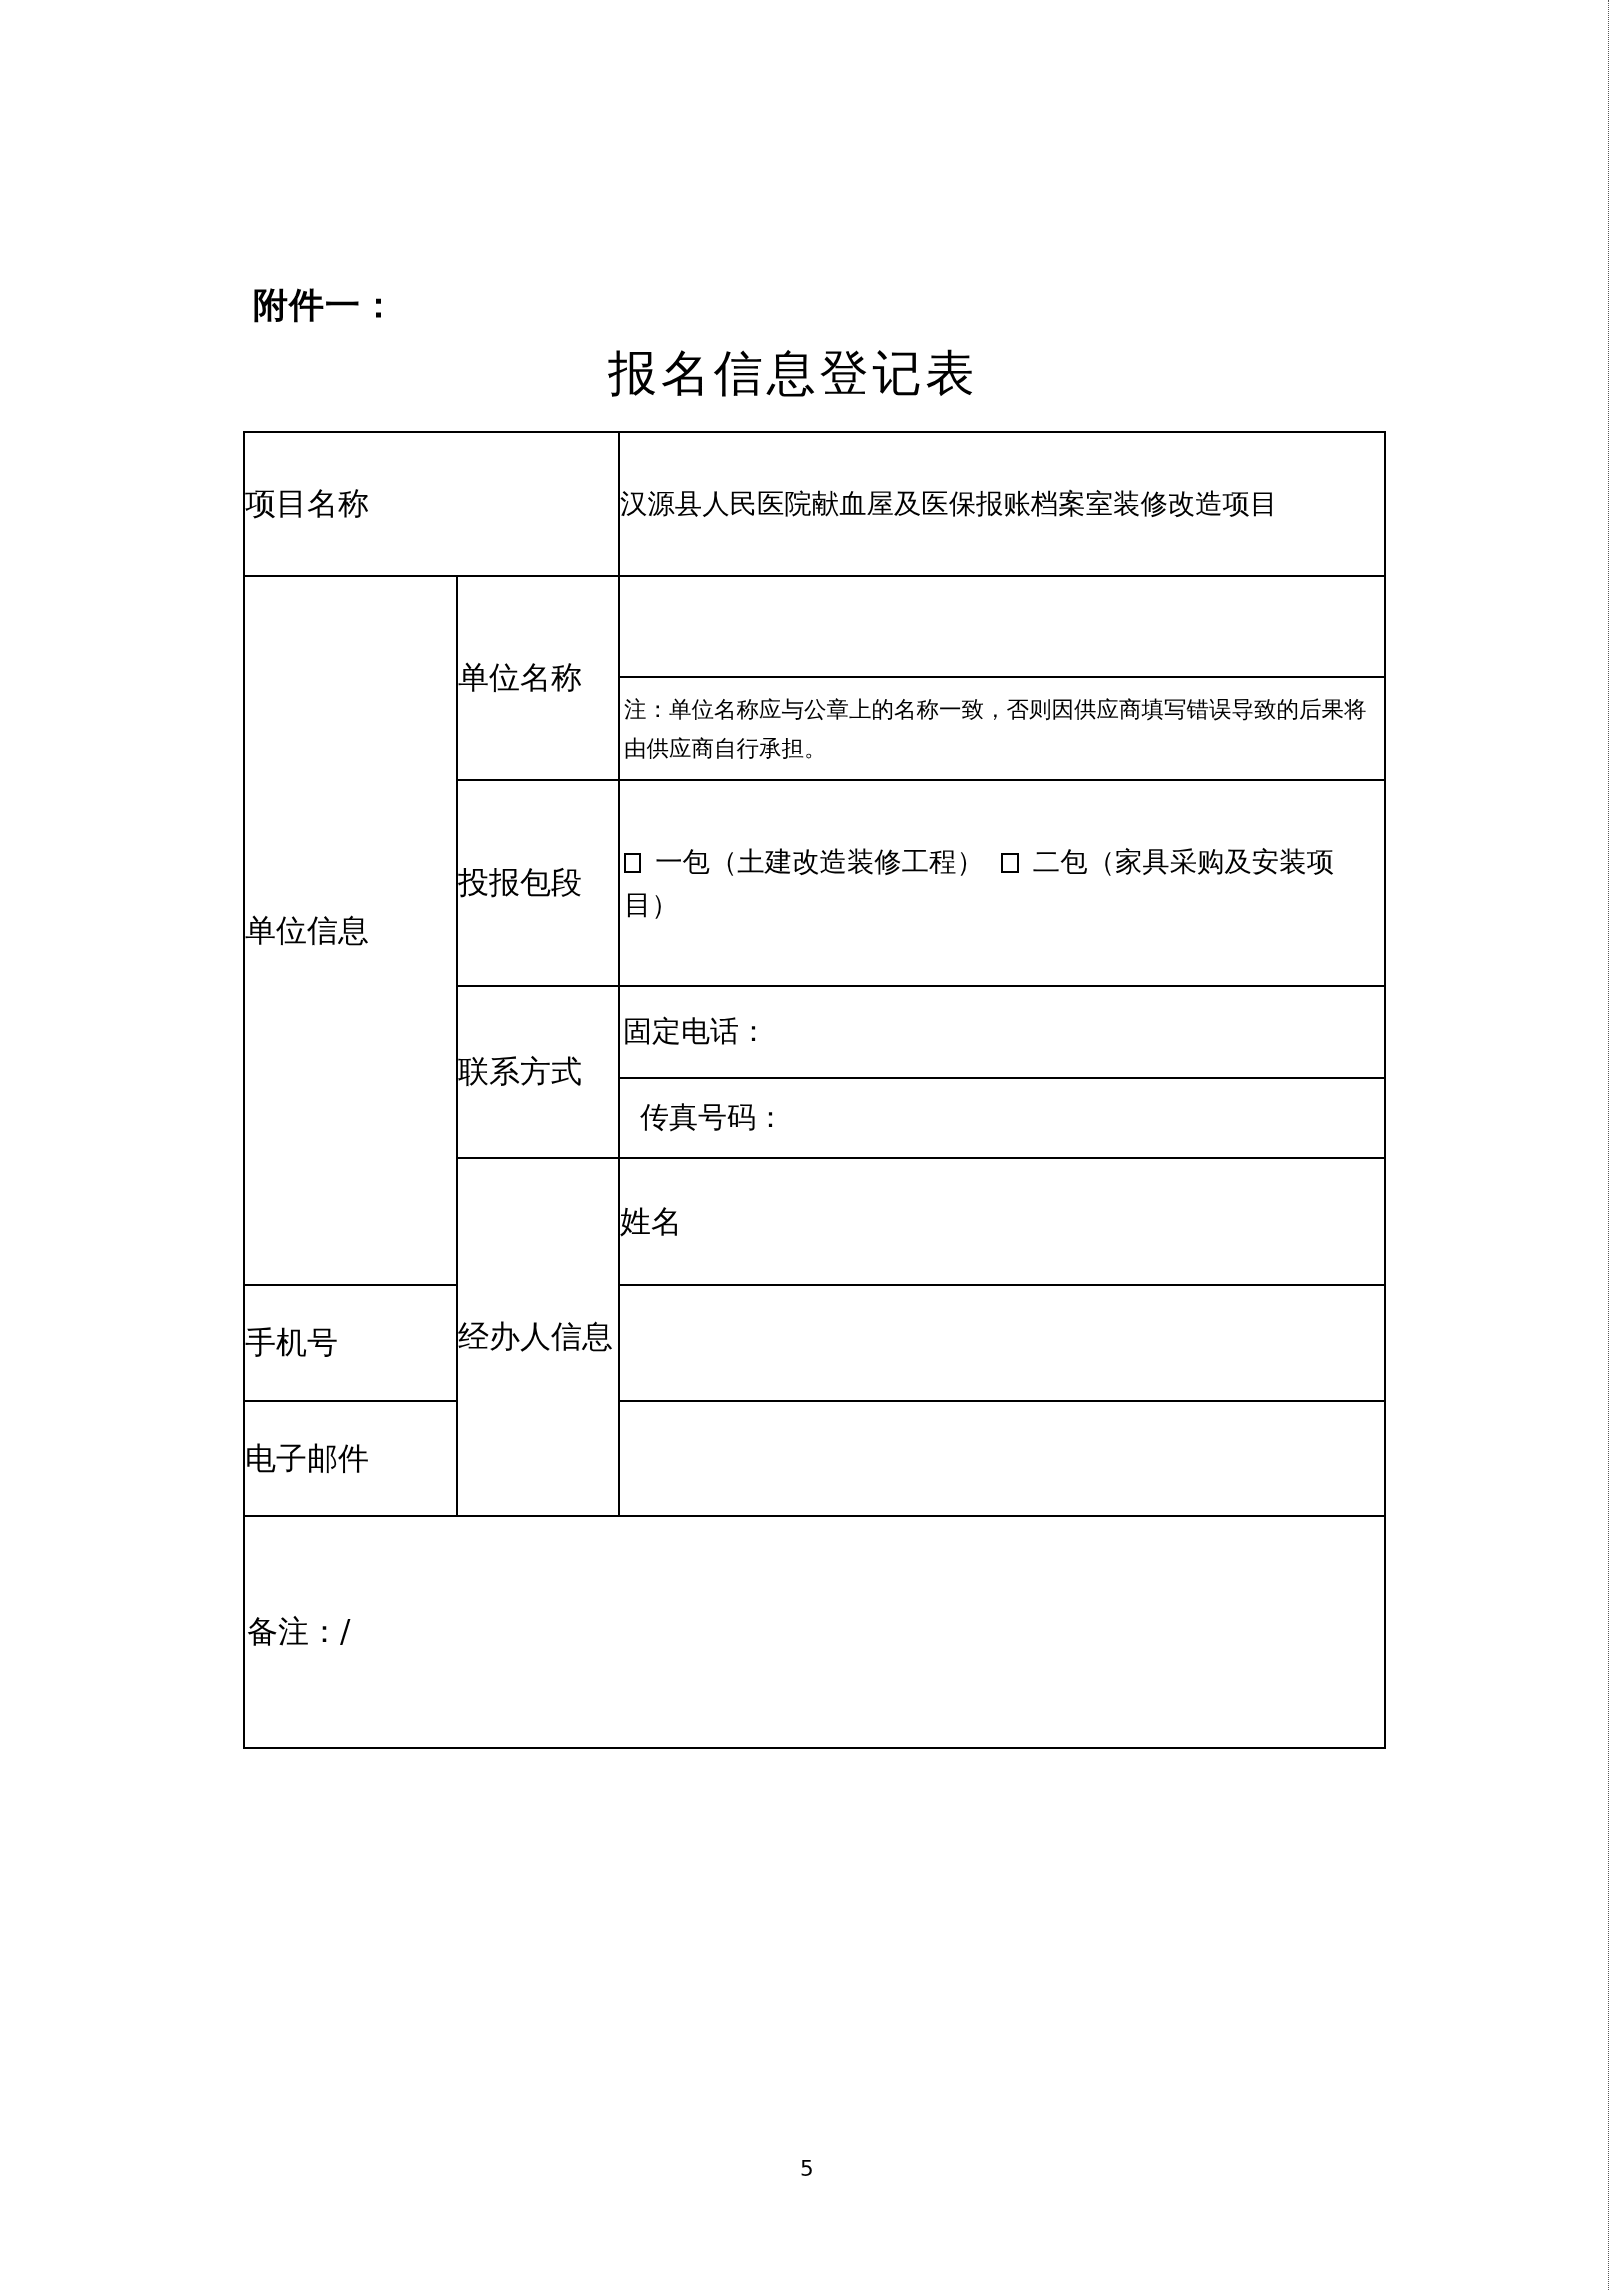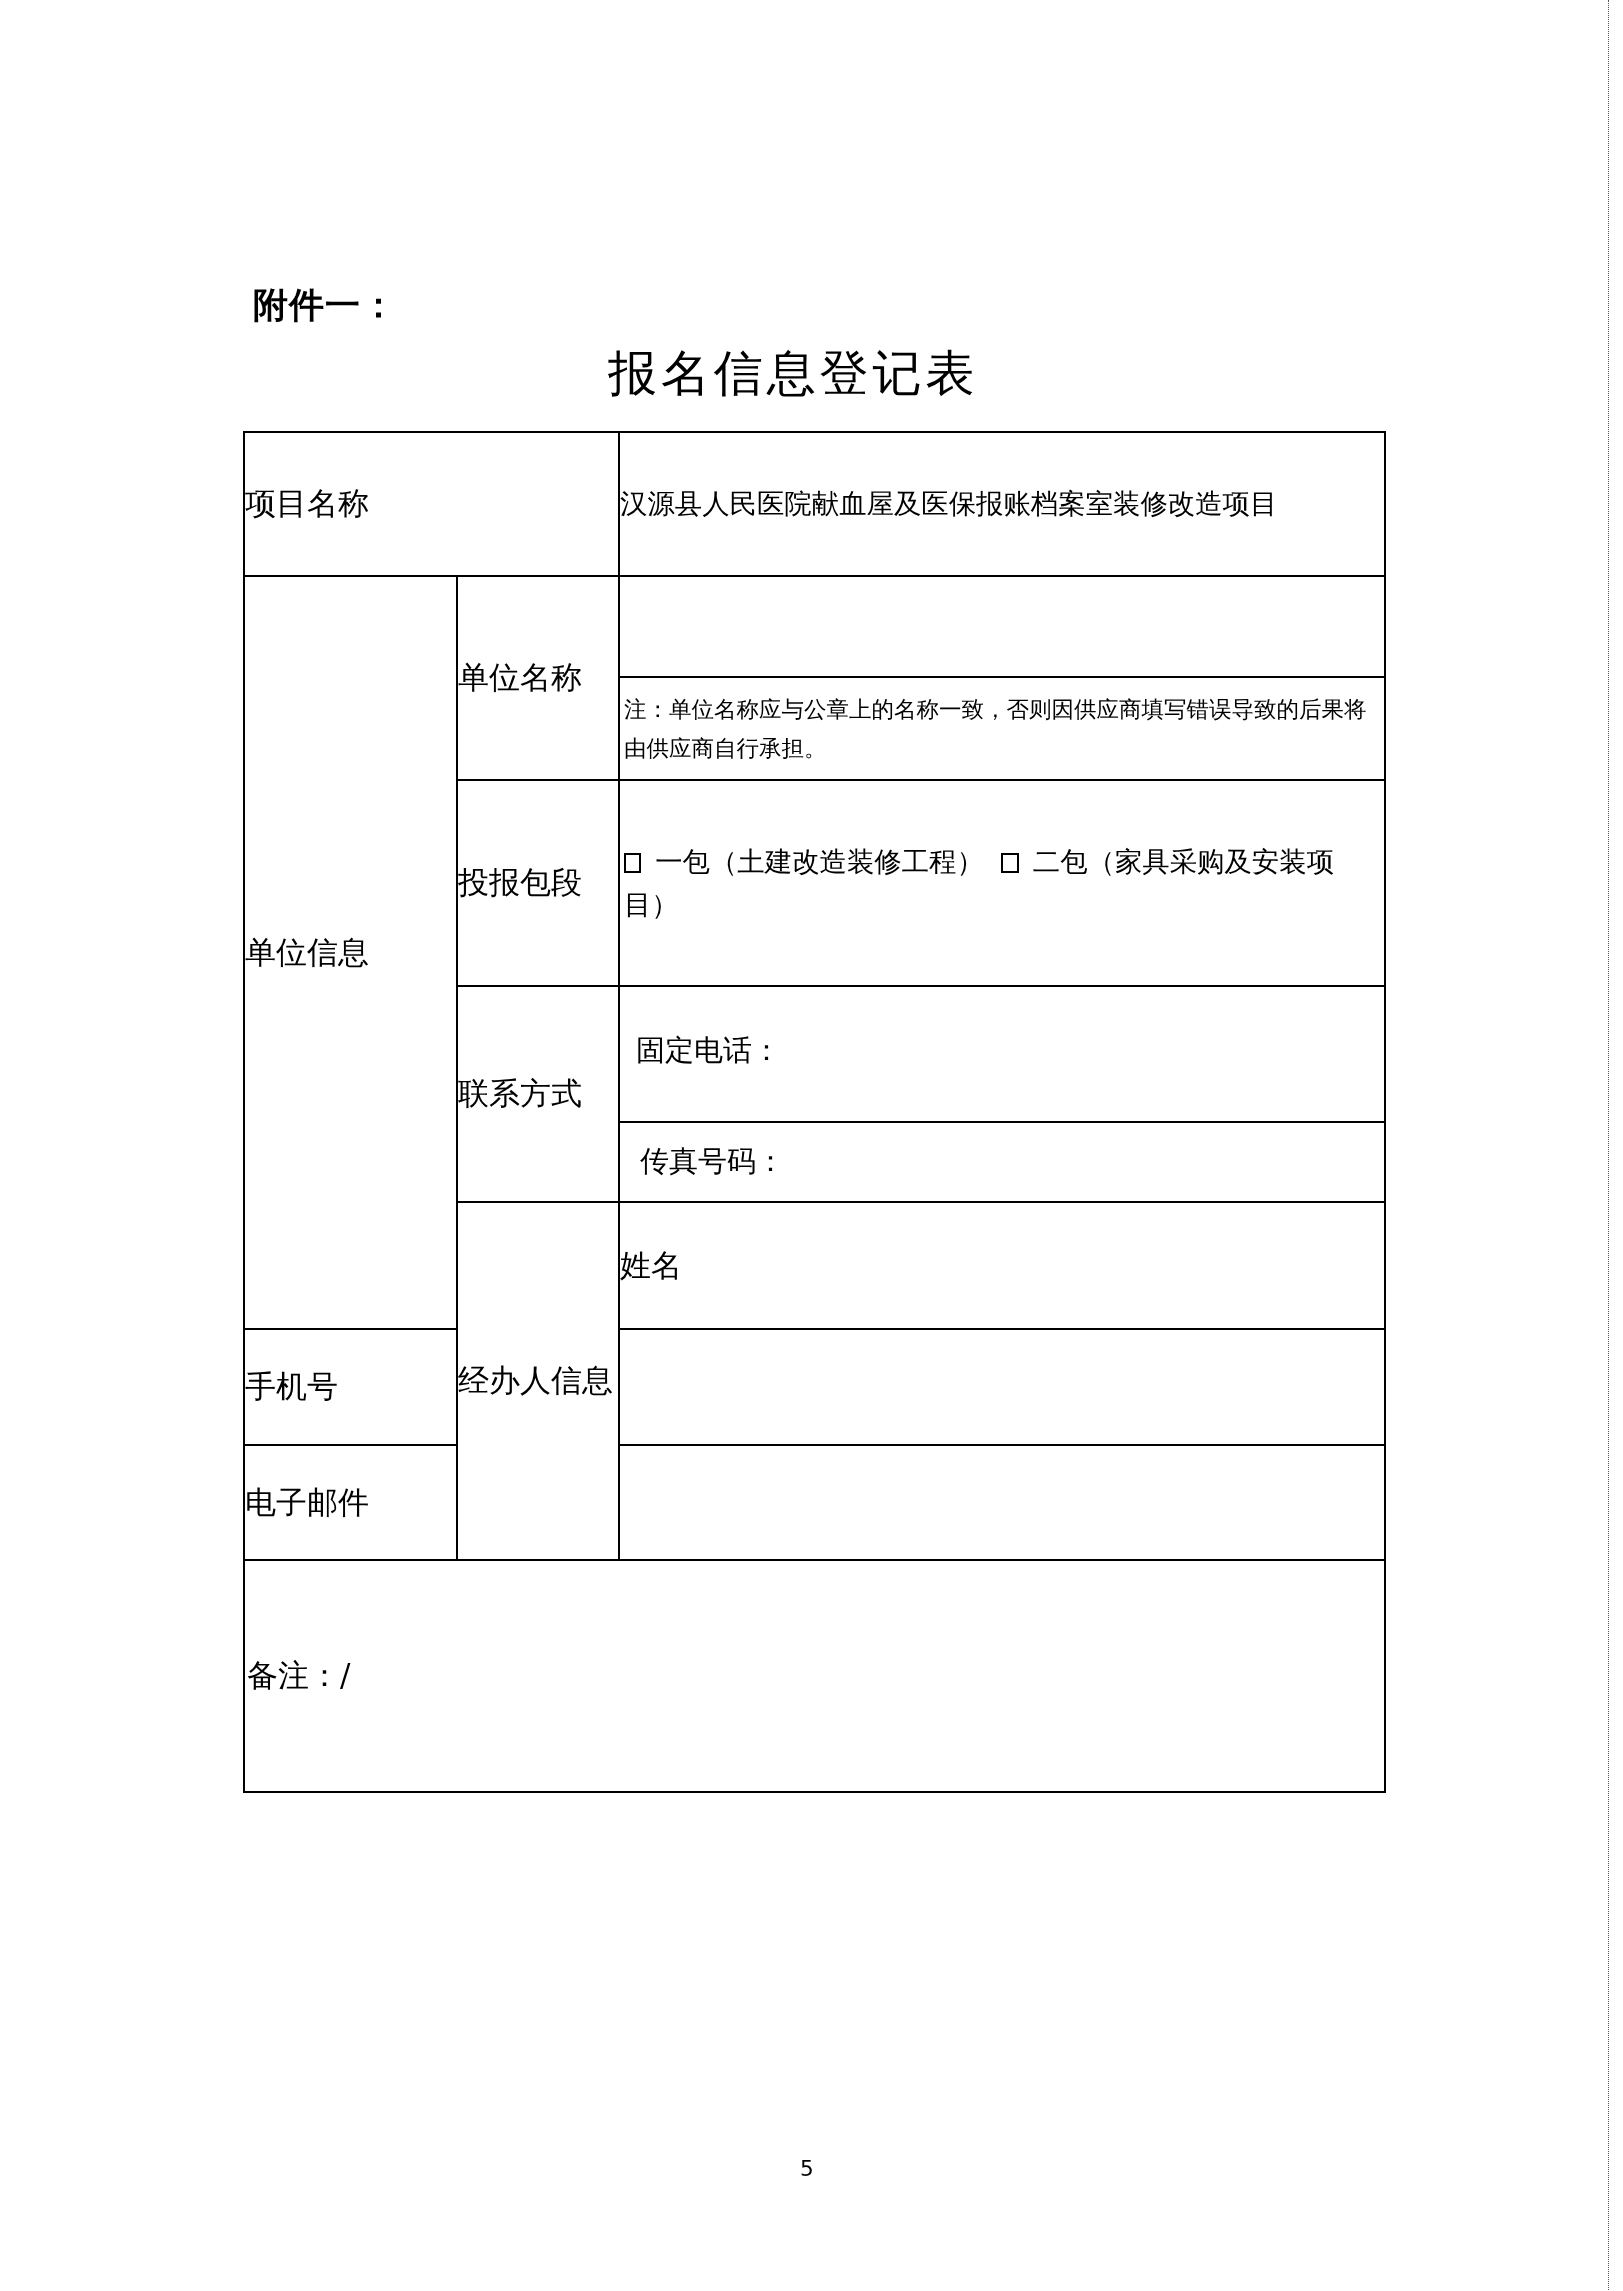--- a/index.html
+++ b/index.html
@@ -77,21 +77,21 @@
   <tr style="height:206px">
     <td class="center">投报包段</td>
     <td class="pkg">
       <span class="chk"></span><span>一包（土建改造装修工程）</span><span class="chk chk2"></span><span>二包（家具采购及安装项目）</span>
     </td>
   </tr>
 
   <tr style="height:172px">
     <td class="center">联系方式</td>
     <td style="padding:0">
-      <div style="height:90px; display:flex; align-items:flex-start; border-bottom:2.9px solid #000; font-size:29px; padding-left:16px;margin-top:44px;">
+      <div style="height:90px; display:flex; align-items:center; border-bottom:2.9px solid #000; font-size:29px; padding-left:3px;">
         <span>固定电话：</span>
         <span></span>
       </div>
       <div style="height:78px; display:flex; align-items:center; font-size:29px; padding-left:20px;">
         <span>传真号码：</span>
         <span></span>
       </div>
     </td>
   </tr>
 

